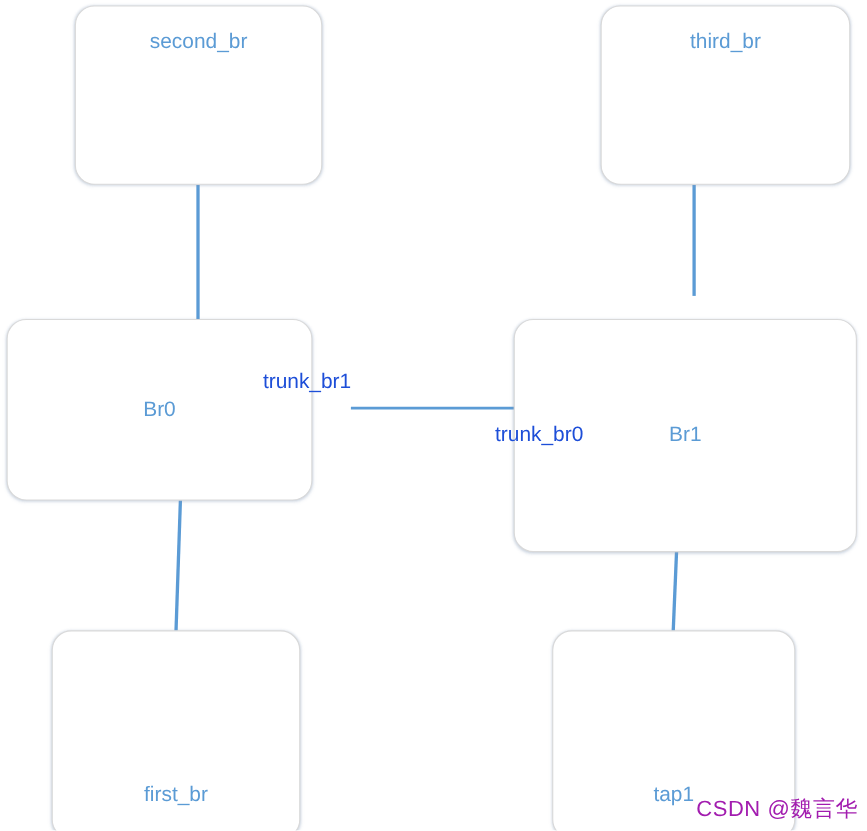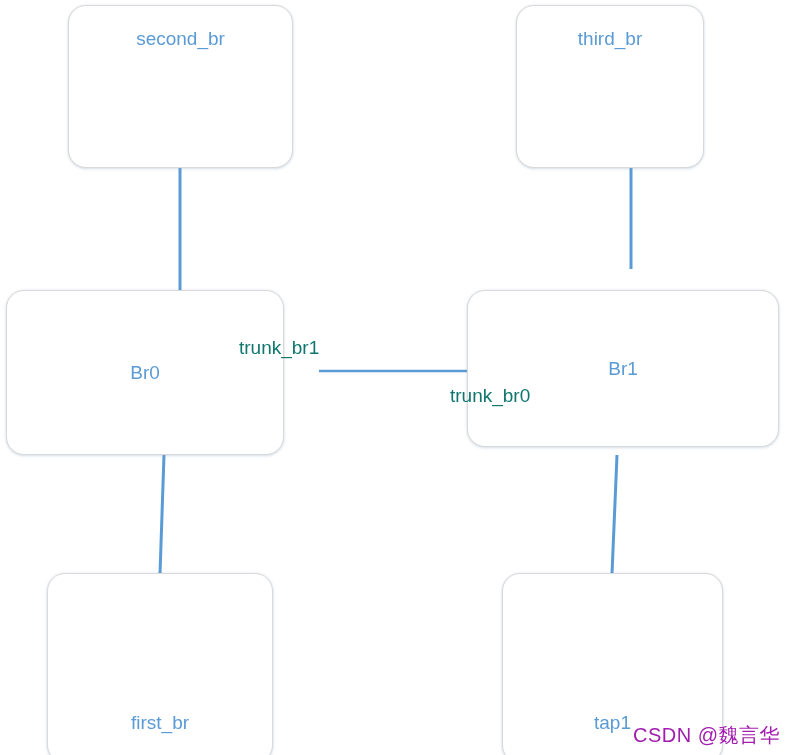--- a/index.html
+++ b/index.html
@@ -63,21 +63,21 @@
     font-family: "Liberation Sans", sans-serif;
     padding: 5px 14px 7px 14px;
     white-space: nowrap;
     box-shadow: 1px 2px 4px rgba(120,140,165,0.35);
     line-height: 1.15;
   }
 
   
   .edge-label {
     position: absolute;
-    color: #0f766e;
+    color: #1d4ed8;
     font-size: 19px;
     font-family: "Liberation Sans", sans-serif;
     white-space: nowrap;
     z-index: 3;
   }
 
   
   #watermark {
     position: absolute;
     right: 8px;
@@ -100,29 +100,29 @@
     <line x1="631" y1="168" x2="631" y2="269" stroke="#5b9bd5" stroke-width="3"></line>
     <line x1="319" y1="371" x2="468" y2="371" stroke="#5b9bd5" stroke-width="2.5"></line>
     <line x1="164" y1="455" x2="160" y2="574" stroke="#5b9bd5" stroke-width="3"></line>
     <line x1="617" y1="455" x2="612" y2="574" stroke="#5b9bd5" stroke-width="3"></line>
   </svg>
 
   <div class="node" style="left:68px; top:5px; width:225px; height:163px;padding-left:19px;">
     <div class="node-label label-top">second_br</div>
   </div>
 
-  <div class="node" style="left:516px; top:5px; width:188px; height:163px;">
+  <div class="node" style="left:546px; top:5px; width:227px; height:163px;">
     <div class="node-label label-top">third_br</div>
   </div>
 
   <div class="node" style="left:6px; top:290px; width:278px; height:165px;">
     <div class="node-label label-mid">Br0</div>
   </div>
 
-  <div class="node" style="left:467px; top:290px; width:312px; height:157px;">
+  <div class="node" style="left:467px; top:290px; width:312px; height:212px;">
     <div class="node-label label-mid">Br1</div>
   </div>
 
   <div class="node" style="left:47px; top:573px; width:226px; height:190px;">
     <div class="node-label label-bottom">first_br</div>
   </div>
 
   <div class="node" style="left:502px; top:573px; width:221px; height:190px;">
     <div class="node-label label-bottom">tap1</div>
   </div>

